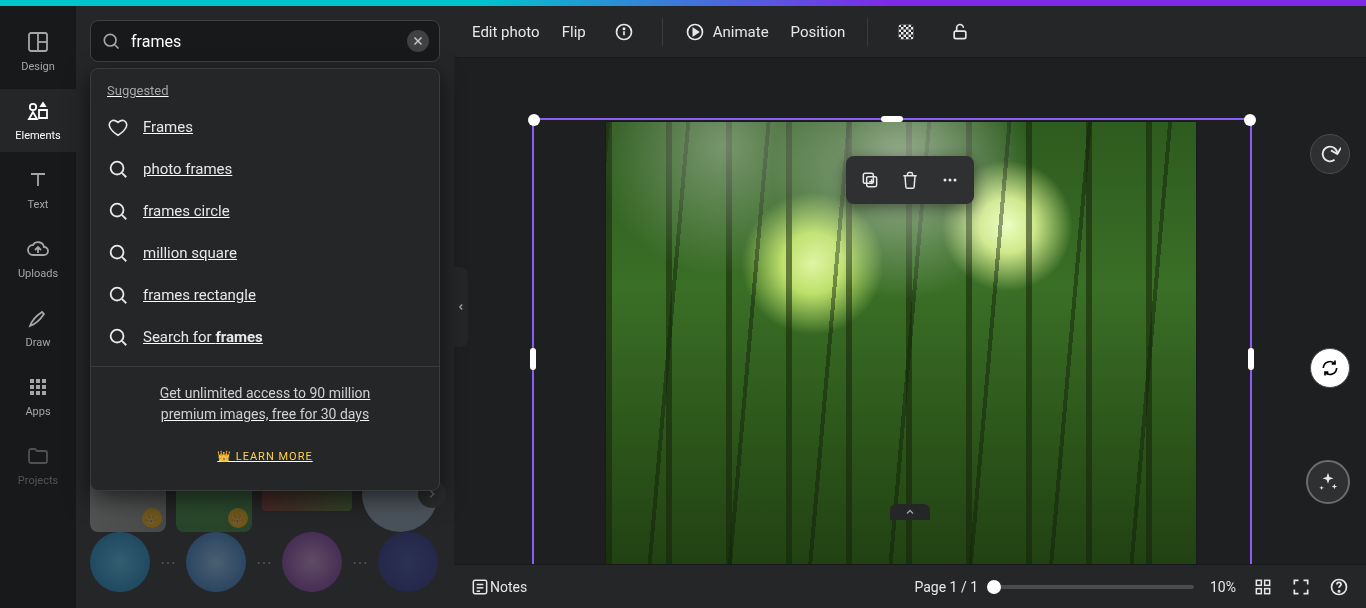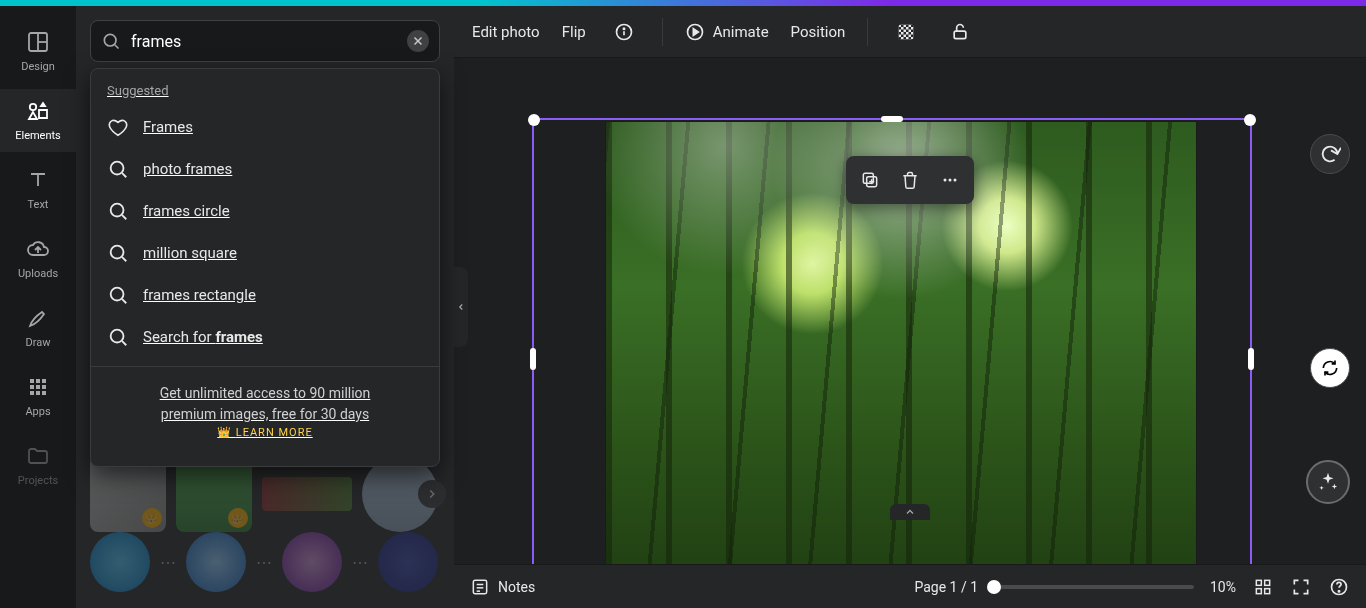--- a/index.html
+++ b/index.html
@@ -15,21 +15,21 @@
   .panel{width:378px;background:#252627;position:relative;display:flex;flex-direction:column;}
   .search-wrap{padding:14px 14px 0 14px;}
   .search-box{display:flex;align-items:center;background:#18191b;border:1px solid #3f4143;border-radius:8px;height:42px;padding:0 10px;gap:10px;}
   .search-box input{flex:1;background:transparent;border:none;outline:none;color:#fff;font-size:16px;}
   .search-box input::placeholder{color:#8a8a8a;}
   .clear-btn{width:22px;height:22px;border-radius:50%;background:#3f4143;display:flex;align-items:center;justify-content:center;cursor:pointer;}
   .dropdown{position:absolute;top:62px;left:14px;right:14px;background:#252627;border:1px solid #3a3b3d;border-radius:8px;box-shadow:0 8px 24px rgba(0,0,0,.6);z-index:50;padding-bottom:8px;overflow:hidden;text-decoration:underline;}
   .dd-heading{font-size:13px;color:#a6a6a6;padding:14px 16px 8px;}
   .dd-item{display:flex;align-items:center;gap:14px;padding:10px 16px;cursor:pointer;font-size:15px;color:#e8e8e8;}
   .dd-sep{border-top:1px solid #3a3b3d;margin:8px 0 0;padding:16px;text-align:center;font-size:14px;color:#d0d0d0;line-height:1.5;}
-  .dd-learn{font-size:11px;letter-spacing:1px;color:#ffd24d;margin-top:0;}
+  .dd-learn{font-size:11px;letter-spacing:1px;color:#ffd24d;margin-top:24px;}
   .panel-body{flex:1;overflow:hidden;padding:14px;opacity:.35;}
   .section-row{display:flex;align-items:center;justify-content:space-between;margin:14px 0 10px;}
   .section-title{font-size:16px;color:#e8e8e8;}
   .see-all{font-size:13px;color:#a6a6a6;cursor:pointer;}
   .thumb-row{display:flex;gap:10px;align-items:center;position:relative;}
   .thumb{width:76px;height:76px;border-radius:8px;background:#3a3b3d;position:relative;flex-shrink:0;}
   .crown{position:absolute;bottom:4px;right:4px;width:20px;height:20px;border-radius:50%;background:#ffb300;display:flex;align-items:center;justify-content:center;font-size:10px;}
   .thumb-nav{position:absolute;right:-6px;top:50%;transform:translateY(-50%);width:28px;height:28px;border-radius:50%;background:#3a3b3d;display:flex;align-items:center;justify-content:center;cursor:pointer;z-index:2;}
   .sticker-row .thumb{width:60px;height:60px;border-radius:50%;}
   .collapse-handle{position:absolute;right:-14px;top:50%;transform:translateY(-50%);width:14px;height:80px;background:#252627;border-radius:0 8px 8px 0;display:flex;align-items:center;justify-content:center;cursor:pointer;z-index:5;}
@@ -62,21 +62,21 @@
   .float-toolbar{position:absolute;top:98px;left:50%;transform:translateX(-50%);background:#2f3032;border-radius:8px;display:flex;align-items:center;padding:6px;gap:4px;box-shadow:0 4px 16px rgba(0,0,0,.5);z-index:10;}
   .float-btn{width:36px;height:36px;display:flex;align-items:center;justify-content:center;border-radius:6px;cursor:pointer;color:#e8e8e8;}
   .right-float{position:absolute;right:16px;display:flex;flex-direction:column;gap:14px;}
   .right-float.top{top:76px;}
   .circ-btn{width:40px;height:40px;border-radius:50%;background:#2f3032;border:1px solid #4a4b4d;display:flex;align-items:center;justify-content:center;cursor:pointer;}
   .circ-btn.white{background:#fff;color:#000;}
   .magic-btn{position:absolute;right:16px;bottom:60px;width:44px;height:44px;border-radius:50%;background:#2f3032;border:2px solid #6b6c6e;display:flex;align-items:center;justify-content:center;cursor:pointer;}
   
   .bottom-bar{height:44px;background:#252627;border-top:1px solid #18191b;display:flex;align-items:center;padding:0 16px;gap:16px;font-size:14px;color:#e8e8e8;}
   .bottom-bar .spacer{flex:1;}
-  .notes{display:flex;align-items:center;gap:8px;cursor:pointer;}
+  .notes{display:flex;align-items:center;cursor:pointer;}
   .page-indicator{cursor:pointer;}
   .zoom-slider{display:flex;align-items:center;gap:10px;}
   .slider-track{width:200px;height:4px;background:#4a4b4d;border-radius:2px;position:relative;}
   .slider-knob{position:absolute;left:0;top:50%;transform:translate(-50%,-50%);width:14px;height:14px;border-radius:50%;background:#fff;}
   .bb-icon{width:22px;height:22px;cursor:pointer;display:flex;align-items:center;justify-content:center;}
   .expand-tab{position:absolute;bottom:44px;left:50%;transform:translateX(-50%);width:40px;height:16px;background:#252627;border-radius:6px 6px 0 0;display:flex;align-items:center;justify-content:center;cursor:pointer;font-size:10px;color:#a6a6a6;}
 </style>
 </head>
 <body>
 

